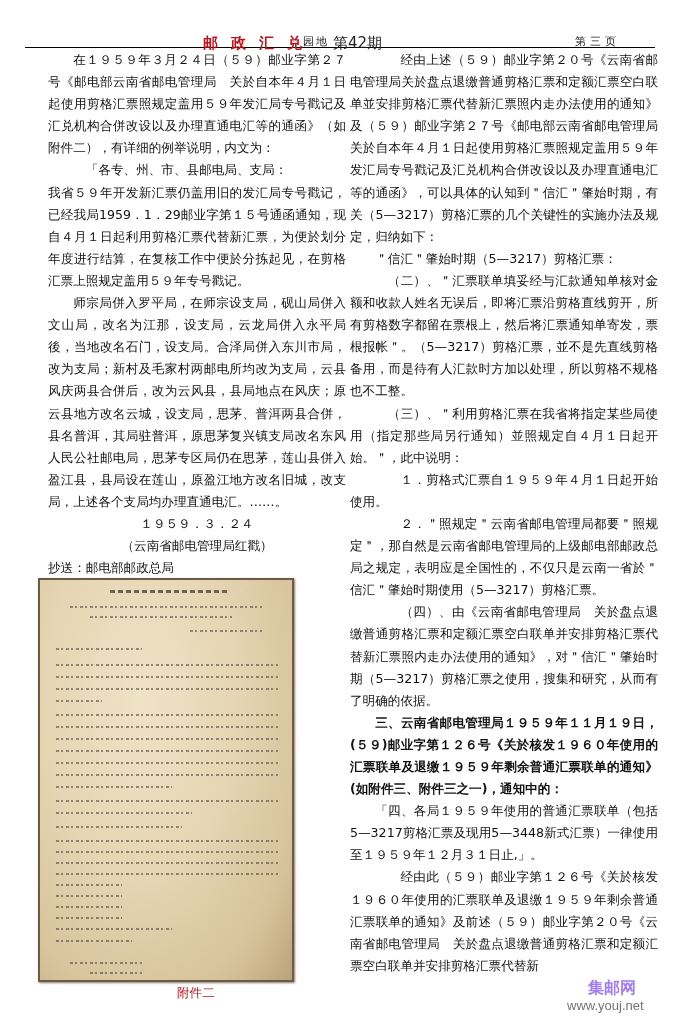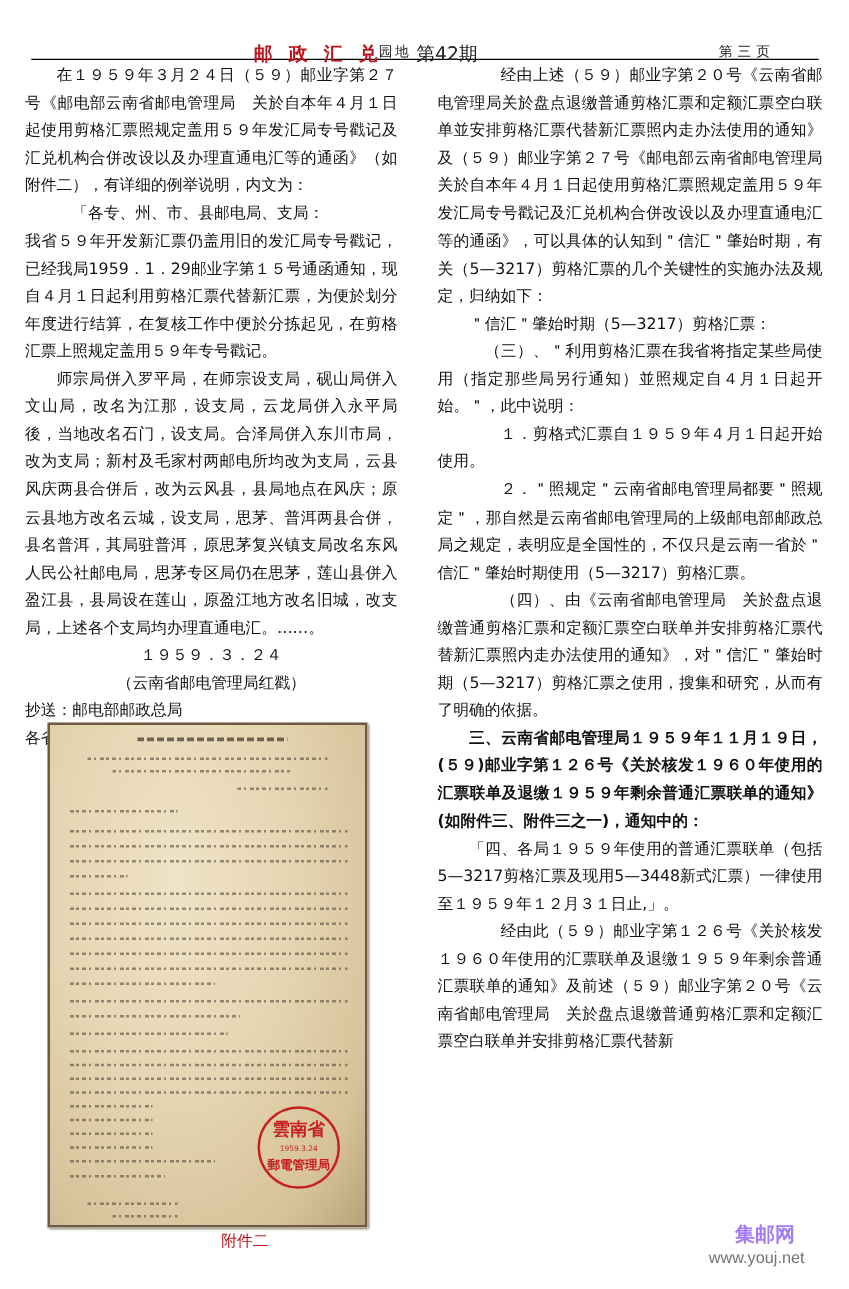--- a/index.html
+++ b/index.html
@@ -7,21 +7,21 @@
   body { position: relative; font-family: "DejaVu Sans", "Liberation Sans", sans-serif; color: #111; }
 
   .masthead { position: absolute; left: 25px; top: 34px; width: 630px; height: 14px; border-bottom: 1px solid #000; }
   .masthead .brand { position: absolute; left: 178px; top: 0; font-size: 15px; font-weight: bold; color: #c0141c; letter-spacing: 13px; white-space: nowrap; }
   .masthead .section { position: absolute; left: 278px; top: 0; font-size: 11px; color: #222; letter-spacing: 2px; white-space: nowrap; }
   .masthead .issue { position: absolute; left: 308px; top: 0; font-size: 15px; color: #222; white-space: nowrap; }
   .masthead .page { position: absolute; left: 550px; top: 0; font-size: 11px; color: #222; letter-spacing: 4px; white-space: nowrap; }
 
   .col { position: absolute; font-size: 12.6px; line-height: 22.1px; color: #111; }
   .col p { text-align: justify; text-justify: inter-character; }
-  .col-left { left: 20px; top: 49px; width: 298px; }
+  .col-left { left: 48px; top: 49px; width: 298px; }
   .col-right { left: 350px; top: 49px; width: 308px; }
 
   .ind2 { text-indent: 2em; }
   .ind3 { text-indent: 3em; }
   .ind4 { text-indent: 4em; }
   .center { text-align: center !important; }
   .bold { font-weight: bold; }
 
   .photo { position: absolute; left: 38px; top: 578px; width: 256px; height: 404px;
     background: radial-gradient(ellipse at 40% 30%, #efe3c6 0%, #e5d5b2 45%, #d6c29a 80%, #b9a27a 100%);
@@ -83,31 +83,27 @@
   <div class="hw" style="top:282px"></div>
   <div class="hw" style="top:293px"></div>
   <div class="hw" style="top:304px;right:170px"></div>
   <div class="hw" style="top:315px;right:170px"></div>
   <div class="hw" style="top:326px;right:170px"></div>
   <div class="hw" style="top:337px;right:170px"></div>
   <div class="hw" style="top:348px;right:120px"></div>
   <div class="hw" style="top:360px;right:160px"></div>
   <div class="hw" style="top:382px;left:30px;right:150px"></div>
   <div class="hw" style="top:392px;left:50px;right:150px"></div>
-  <div class="stamp">
-    <div class="s1">雲南省</div>
-    <div class="s2">1959.3.24</div>
-    <div class="s3">郵電管理局</div>
-  </div>
 </div>
 <div class="caption">附件二</div>
 
 <div class="col col-right">
   <p class="ind4">经由上述（５９）邮业字第２０号《云南省邮电管理局关於盘点退缴普通剪格汇票和定额汇票空白联单並安排剪格汇票代替新汇票照内走办法使用的通知》及（５９）邮业字第２７号《邮电部云南省邮电管理局　关於自本年４月１日起使用剪格汇票照规定盖用５９年发汇局专号戳记及汇兑机构合併改设以及办理直通电汇等的通函》，可以具体的认知到＂信汇＂肇始时期，有关（5—3217）剪格汇票的几个关键性的实施办法及规定，归纳如下：</p>
   <p class="ind2">＂信汇＂肇始时期（5—3217）剪格汇票：</p>
+  <p class="ind3">（二）、＂汇票联单填妥经与汇款通知单核对金额和收款人姓名无误后，即将汇票沿剪格直线剪开，所有剪格数字都留在票根上，然后将汇票通知单寄发，票根报帐＂。（5—3217）剪格汇票，並不是先直线剪格备用，而是待有人汇款时方加以处理，所以剪格不规格也不工整。</p>
   <p class="ind3">（三）、＂利用剪格汇票在我省将指定某些局使用（指定那些局另行通知）並照规定自４月１日起开始。＂，此中说明：</p>
   <p class="ind4">１．剪格式汇票自１９５９年４月１日起开始使用。</p>
   <p class="ind4">２．＂照规定＂云南省邮电管理局都要＂照规定＂，那自然是云南省邮电管理局的上级邮电部邮政总局之规定，表明应是全国性的，不仅只是云南一省於＂信汇＂肇始时期使用（5—3217）剪格汇票。</p>
   <p class="ind4">（四）、由《云南省邮电管理局　关於盘点退缴普通剪格汇票和定额汇票空白联单并安排剪格汇票代替新汇票照内走办法使用的通知》，对＂信汇＂肇始时期（5—3217）剪格汇票之使用，搜集和研究，从而有了明确的依据。</p>
   <p class="ind2 bold">三、云南省邮电管理局１９５９年１１月１９日，(５９)邮业字第１２６号《关於核发１９６０年使用的汇票联单及退缴１９５９年剩余普通汇票联单的通知》(如附件三、附件三之一)，通知中的：</p>
   <p class="ind2">「四、各局１９５９年使用的普通汇票联单（包括5—3217剪格汇票及现用5—3448新式汇票）一律使用至１９５９年１２月３１日止,」。</p>
   <p class="ind4">经由此（５９）邮业字第１２６号《关於核发１９６０年使用的汇票联单及退缴１９５９年剩余普通汇票联单的通知》及前述（５９）邮业字第２０号《云南省邮电管理局　关於盘点退缴普通剪格汇票和定额汇票空白联单并安排剪格汇票代替新</p>
 </div>
 
 <div class="watermark-logo">集邮网</div>

